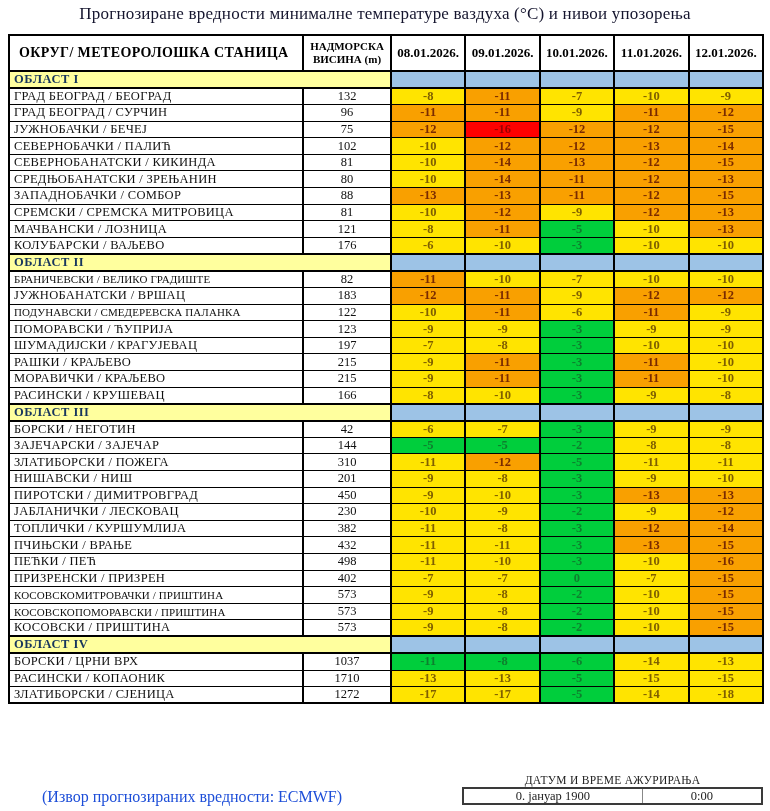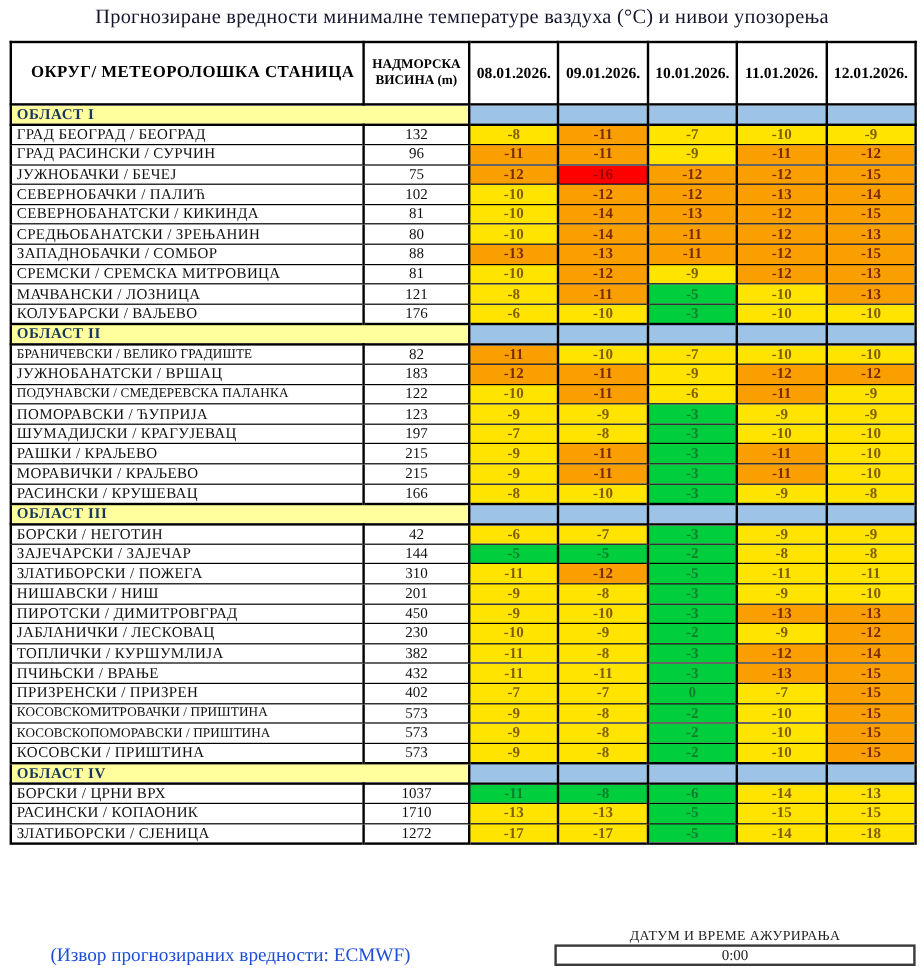--- a/index.html
+++ b/index.html
@@ -14,21 +14,21 @@
   table.fc {
     position: absolute; left: 8px; top: 34px; width: 754px;
     border-collapse: collapse; table-layout: fixed; border: 2px solid #000;
   }
   .fc th, .fc td {
     border: 1px solid #000; border-left-width: 2px; border-right-width: 2px;
     overflow: hidden; white-space: nowrap;
   }
   .fc thead th {
     border-top-width: 2px; border-bottom-width: 2px;
-    background: #fff; font-weight: bold; color: #000; height: 52px; text-align: center;
+    background: #fff; font-weight: bold; color: #000; height: 36px;
   }
   th.h-station { text-align: left; padding-left: 9px; font-size: 14px; letter-spacing: .4px; }
   th.h-alt { font-size: 11px; line-height: 1.15; }
   th.h-date { font-size: 13px; }
   tr.region td { border-top-width: 2px; border-bottom-width: 2px; height: 15.6px; }
   td.band {
     background: var(--c-region_band); color: #17365d; font-weight: bold;
     font-size: 12.5px; text-align: left; padding-left: 4px; letter-spacing: .5px;
   }
   td.blue { background: var(--c-region_blue); }
@@ -91,21 +91,21 @@
       <tr class="station-row">
         <td class="name">ГРАД БЕОГРАД / БЕОГРАД</td>
         <td class="alt">132</td>
         <td class="temp lvl-y">-8</td>
         <td class="temp lvl-o">-11</td>
         <td class="temp lvl-y">-7</td>
         <td class="temp lvl-y">-10</td>
         <td class="temp lvl-y">-9</td>
       </tr>
       <tr class="station-row">
-        <td class="name">ГРАД РАСИНСКИ / СУРЧИН</td>
+        <td class="name">ГРАД БЕОГРАД / СУРЧИН</td>
         <td class="alt">96</td>
         <td class="temp lvl-o">-11</td>
         <td class="temp lvl-o">-11</td>
         <td class="temp lvl-y">-9</td>
         <td class="temp lvl-o">-11</td>
         <td class="temp lvl-o">-12</td>
       </tr>
       <tr class="station-row">
         <td class="name">ЈУЖНОБАЧКИ / БЕЧЕЈ</td>
         <td class="alt">75</td>
@@ -330,20 +330,29 @@
         <td class="temp lvl-o">-14</td>
       </tr>
       <tr class="station-row">
         <td class="name">ПЧИЊСКИ / ВРАЊЕ</td>
         <td class="alt">432</td>
         <td class="temp lvl-y">-11</td>
         <td class="temp lvl-y">-11</td>
         <td class="temp lvl-g">-3</td>
         <td class="temp lvl-o">-13</td>
         <td class="temp lvl-o">-15</td>
+      </tr>
+      <tr class="station-row">
+        <td class="name">ПЕЋКИ / ПЕЋ</td>
+        <td class="alt">498</td>
+        <td class="temp lvl-y">-11</td>
+        <td class="temp lvl-y">-10</td>
+        <td class="temp lvl-g">-3</td>
+        <td class="temp lvl-y">-10</td>
+        <td class="temp lvl-o">-16</td>
       </tr>
       <tr class="station-row">
         <td class="name">ПРИЗРЕНСКИ / ПРИЗРЕН</td>
         <td class="alt">402</td>
         <td class="temp lvl-y">-7</td>
         <td class="temp lvl-y">-7</td>
         <td class="temp lvl-g">0</td>
         <td class="temp lvl-y">-7</td>
         <td class="temp lvl-o">-15</td>
       </tr>
@@ -408,14 +417,15 @@
         <td class="temp lvl-g">-5</td>
         <td class="temp lvl-y">-14</td>
         <td class="temp lvl-y">-18</td>
       </tr>
     </tbody>
 </table>
 
 <div class="src">(Извор прогнозираних вредности: ECMWF)</div>
 <div class="upd-label">ДАТУМ И ВРЕМЕ АЖУРИРАЊА</div>
 <div class="upd-box">
+  <div class="upd-date">0. јануар 1900</div>
   <div class="upd-time">0:00</div>
 </div>
 
 </body></html>

